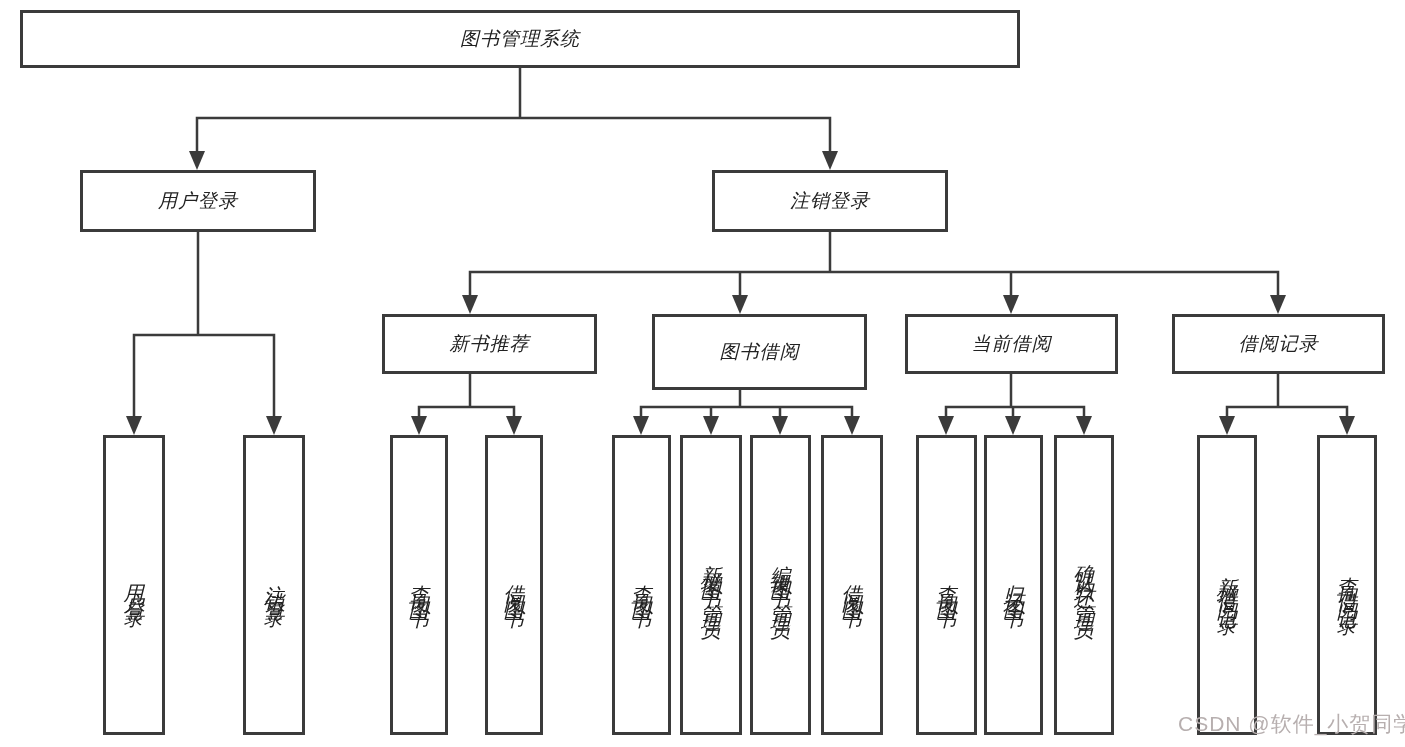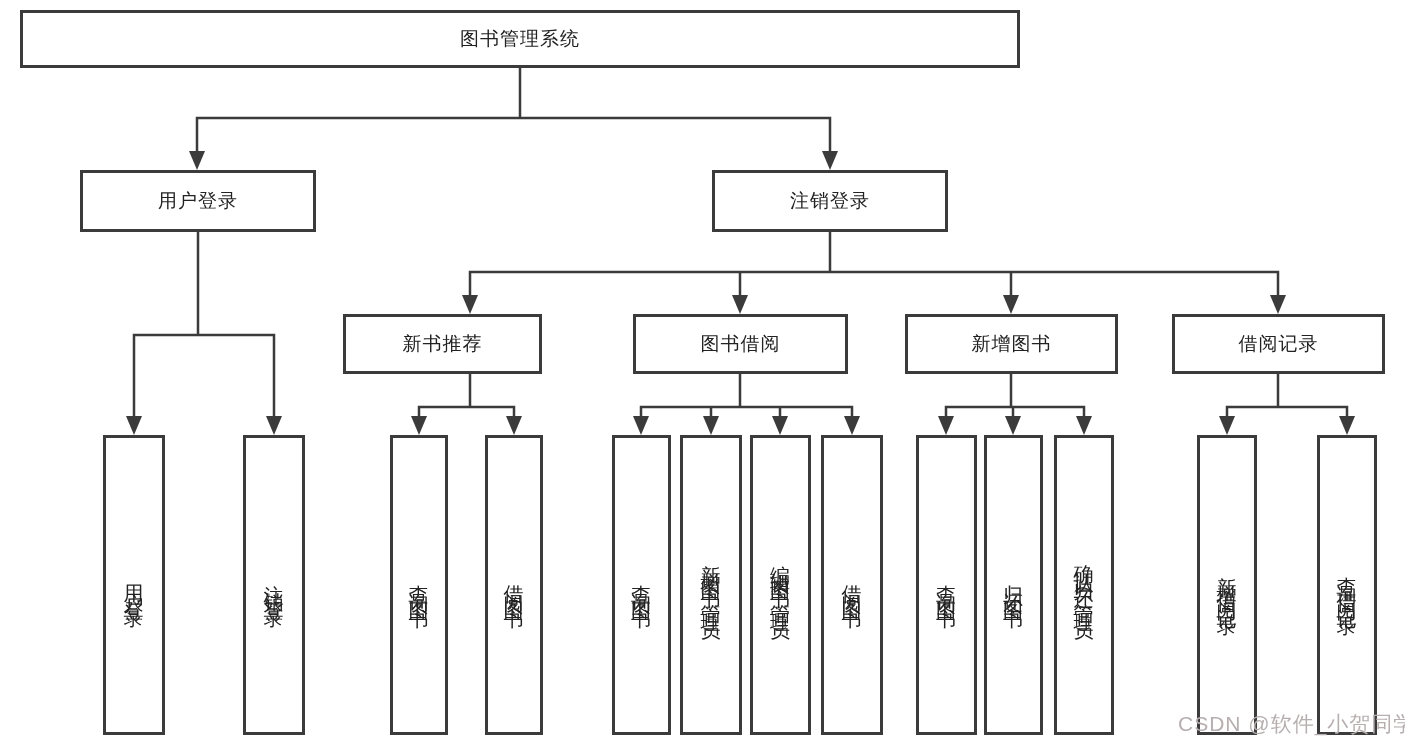--- a/index.html
+++ b/index.html
@@ -12,20 +12,21 @@
   }
   svg.connectors{position:absolute;left:0;top:0;z-index:1;}
   .node{
     position:absolute;
     box-sizing:border-box;
     border:3px solid #3b3b3b;
     background:#ffffff;
     display:flex;align-items:center;justify-content:center;
     color:#222222;
     z-index:2;
+    font-style:italic;
   }
   .node.h{font-size:19px;letter-spacing:1px;}
   .node.v .label{
     writing-mode:vertical-rl;
     text-orientation:mixed;
     font-size:20px;
     letter-spacing:8px;
     line-height:1;
     white-space:nowrap;
   }
@@ -88,28 +89,28 @@
     <span class="label">图书管理系统</span>
   </div>
 
   <div class="node h" style="left:80px;top:170px;width:236px;height:62px">
     <span class="label">用户登录</span>
   </div>
   <div class="node h" style="left:712px;top:170px;width:236px;height:62px">
     <span class="label">注销登录</span>
   </div>
 
-  <div class="node h" style="left:343px;top:314px;width:199px;height:60px">
+  <div class="node h" style="left:382px;top:314px;width:215px;height:60px">
     <span class="label">新书推荐</span>
   </div>
-  <div class="node h" style="left:633px;top:314px;width:215px;height:60px">
+  <div class="node h" style="left:652px;top:314px;width:215px;height:76px">
     <span class="label">图书借阅</span>
   </div>
   <div class="node h" style="left:905px;top:314px;width:213px;height:60px">
-    <span class="label">新增图书</span>
+    <span class="label">当前借阅</span>
   </div>
   <div class="node h" style="left:1172px;top:314px;width:213px;height:60px">
     <span class="label">借阅记录</span>
   </div>
 
   <div class="node v" style="left:103px;top:435px;width:62px;height:300px">
     <span class="label">用户登录</span>
   </div>
   <div class="node v" style="left:243px;top:435px;width:62px;height:300px">
     <span class="label">注销登录</span>

